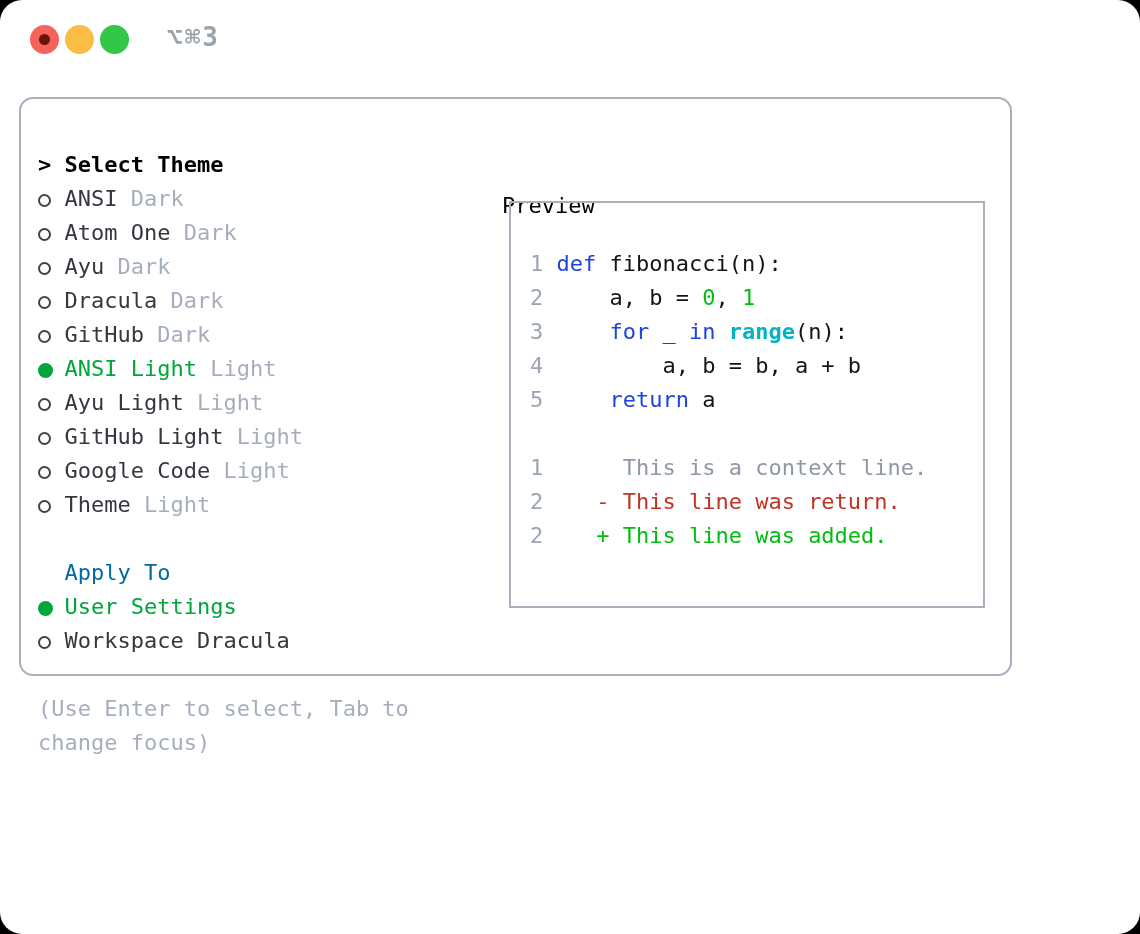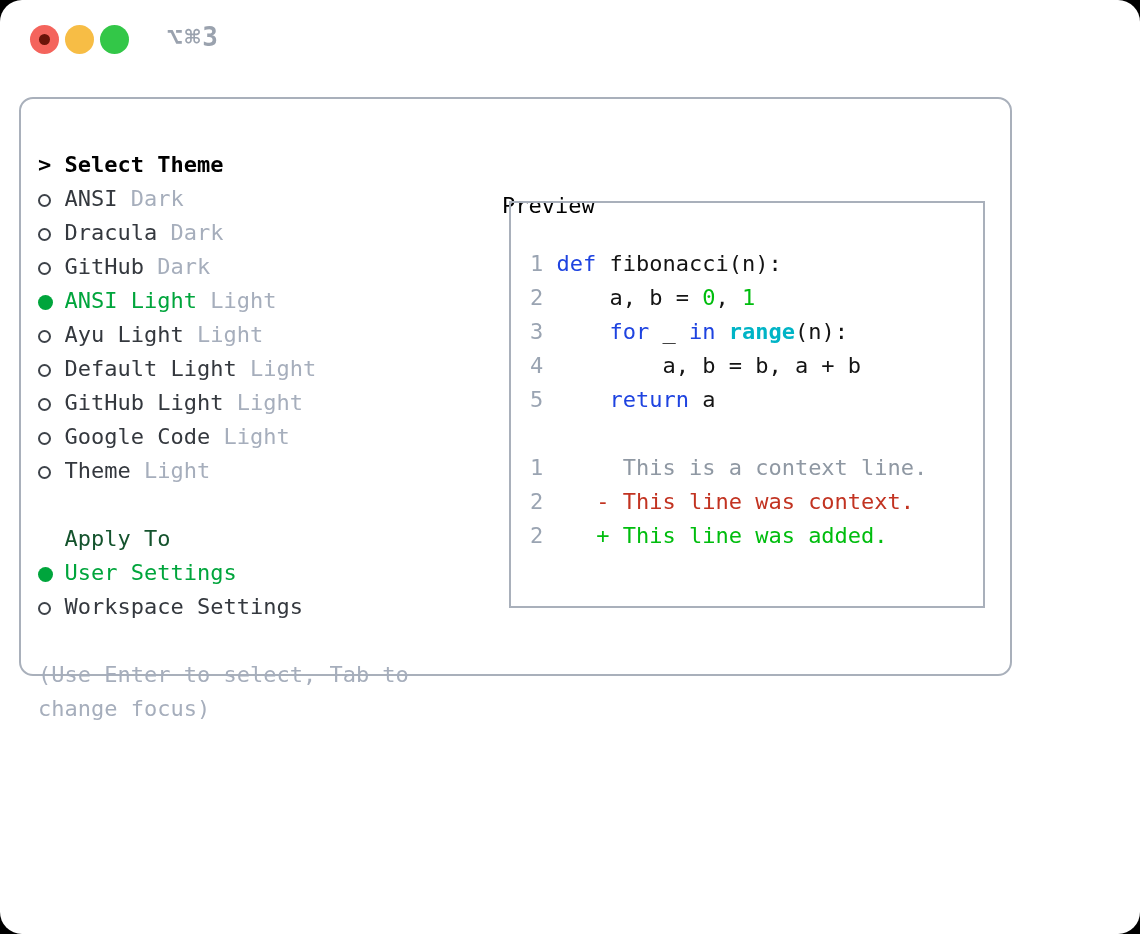--- a/index.html
+++ b/index.html
@@ -24,21 +24,21 @@
   
   .main-box{position:absolute;left:19px;top:97px;width:993px;height:579px;border:2px solid var(--border);border-radius:14px;}
 
   .left-col{position:absolute;left:17px;top:49px;font-size:22px;line-height:34px;}
   .row{height:34px;white-space:pre;}
   .marker{display:inline-block;width:2ch;}
   .arrow{font-weight:bold;color:#000;}
   .dot{display:inline-block;width:13px;height:13px;border:2px solid #3e434a;border-radius:50%;position:relative;top:1px;}
   .dot.filled{width:15px;height:15px;border:0;background:var(--green);top:2px;}
   .hdr{font-weight:bold;color:#000;}
-  .subhdr{color:#14532d;}
+  .subhdr{color:#0369a1;}
   .name{color:var(--text);text-align:center;}
   .name.sel{color:var(--green);}
   .suffix{color:var(--muted);margin-left:1ch;}
   .hint{color:var(--muted);}
   .spacer{height:34px;}
 
   
   .preview-label{position:absolute;left:481px;top:49px;font-size:22px;line-height:34px;font-weight:normal;color:#000;margin-top:41px;}
   .preview-box{position:absolute;left:488px;top:102px;width:476px;height:407px;border:2px solid var(--border);}
   .code{position:absolute;left:19px;top:44px;font-size:22px;line-height:34px;}
@@ -63,50 +63,51 @@
     <div class="light yellow"></div>
     <div class="light green"></div>
     <div class="shortcut">⌥⌘3</div>
   </div>
 
   <div class="main-box">
     <div class="left-col">
       <div class="row"><span class="marker arrow">&gt;</span><span class="hdr">Select Theme</span></div>
       <div id="theme-list">
           <div class="row"><span class="marker"><span class="dot"></span></span><span class="name">ANSI</span><span class="suffix">Dark</span></div>
+          <div class="row"><span class="marker"><span class="dot"></span></span><span class="name">Atom One</span><span class="suffix">Dark</span></div>
+          <div class="row"><span class="marker"><span class="dot"></span></span><span class="name">Ayu</span><span class="suffix">Dark</span></div>
           <div class="row"><span class="marker"><span class="dot"></span></span><span class="name">Dracula</span><span class="suffix">Dark</span></div>
           <div class="row"><span class="marker"><span class="dot"></span></span><span class="name">GitHub</span><span class="suffix">Dark</span></div>
           <div class="row"><span class="marker"><span class="dot filled"></span></span><span class="name sel">ANSI Light</span><span class="suffix">Light</span></div>
           <div class="row"><span class="marker"><span class="dot"></span></span><span class="name">Ayu Light</span><span class="suffix">Light</span></div>
-          <div class="row"><span class="marker"><span class="dot"></span></span><span class="name">Default Light</span><span class="suffix">Light</span></div>
           <div class="row"><span class="marker"><span class="dot"></span></span><span class="name">GitHub Light</span><span class="suffix">Light</span></div>
           <div class="row"><span class="marker"><span class="dot"></span></span><span class="name">Google Code</span><span class="suffix">Light</span></div>
           <div class="row"><span class="marker"><span class="dot"></span></span><span class="name">Theme</span><span class="suffix">Light</span></div>
         </div>
       <div class="spacer"></div>
       <div class="row"><span class="marker"></span><span class="subhdr">Apply To</span></div>
       <div id="apply-list">
           <div class="row"><span class="marker"><span class="dot filled"></span></span><span class="name sel">User Settings</span></div>
-          <div class="row"><span class="marker"><span class="dot"></span></span><span class="name">Workspace Settings</span></div>
+          <div class="row"><span class="marker"><span class="dot"></span></span><span class="name">Workspace Dracula</span></div>
         </div>
       <div class="spacer"></div>
       <div id="hint" class="hint">
           <div class="row">(Use Enter to select, Tab to</div>
           <div class="row">change focus)</div>
         </div>
     </div>
 
     <div class="preview-label">Preview</div>
     <div class="preview-box">
       <div id="code" class="code">
           <div class="code-line"><span class="ln">1</span><span class="tk-kw">def</span><span class="tk-plain"> fibonacci(n):</span></div>
           <div class="code-line"><span class="ln">2</span><span class="tk-plain">    a, b = </span><span class="tk-num">0</span><span class="tk-plain">, </span><span class="tk-num">1</span></div>
           <div class="code-line"><span class="ln">3</span><span class="tk-plain">    </span><span class="tk-kw">for</span><span class="tk-plain"> _ </span><span class="tk-kw">in</span><span class="tk-plain"> </span><span class="tk-builtin">range</span><span class="tk-plain">(n):</span></div>
           <div class="code-line"><span class="ln">4</span><span class="tk-plain">        a, b = b, a + b</span></div>
           <div class="code-line"><span class="ln">5</span><span class="tk-plain">    </span><span class="tk-kw">return</span><span class="tk-plain"> a</span></div>
           <div class="code-line"><span class="ln"></span></div>
           <div class="code-line"><span class="ln">1</span><span class="tk-ctx">     This is a context line.</span></div>
-          <div class="code-line"><span class="ln">2</span><span class="tk-del">   - This line was context.</span></div>
+          <div class="code-line"><span class="ln">2</span><span class="tk-del">   - This line was return.</span></div>
           <div class="code-line"><span class="ln">2</span><span class="tk-add">   + This line was added.</span></div>
         </div>
     </div>
   </div>
 </div>
 
 </body></html>

